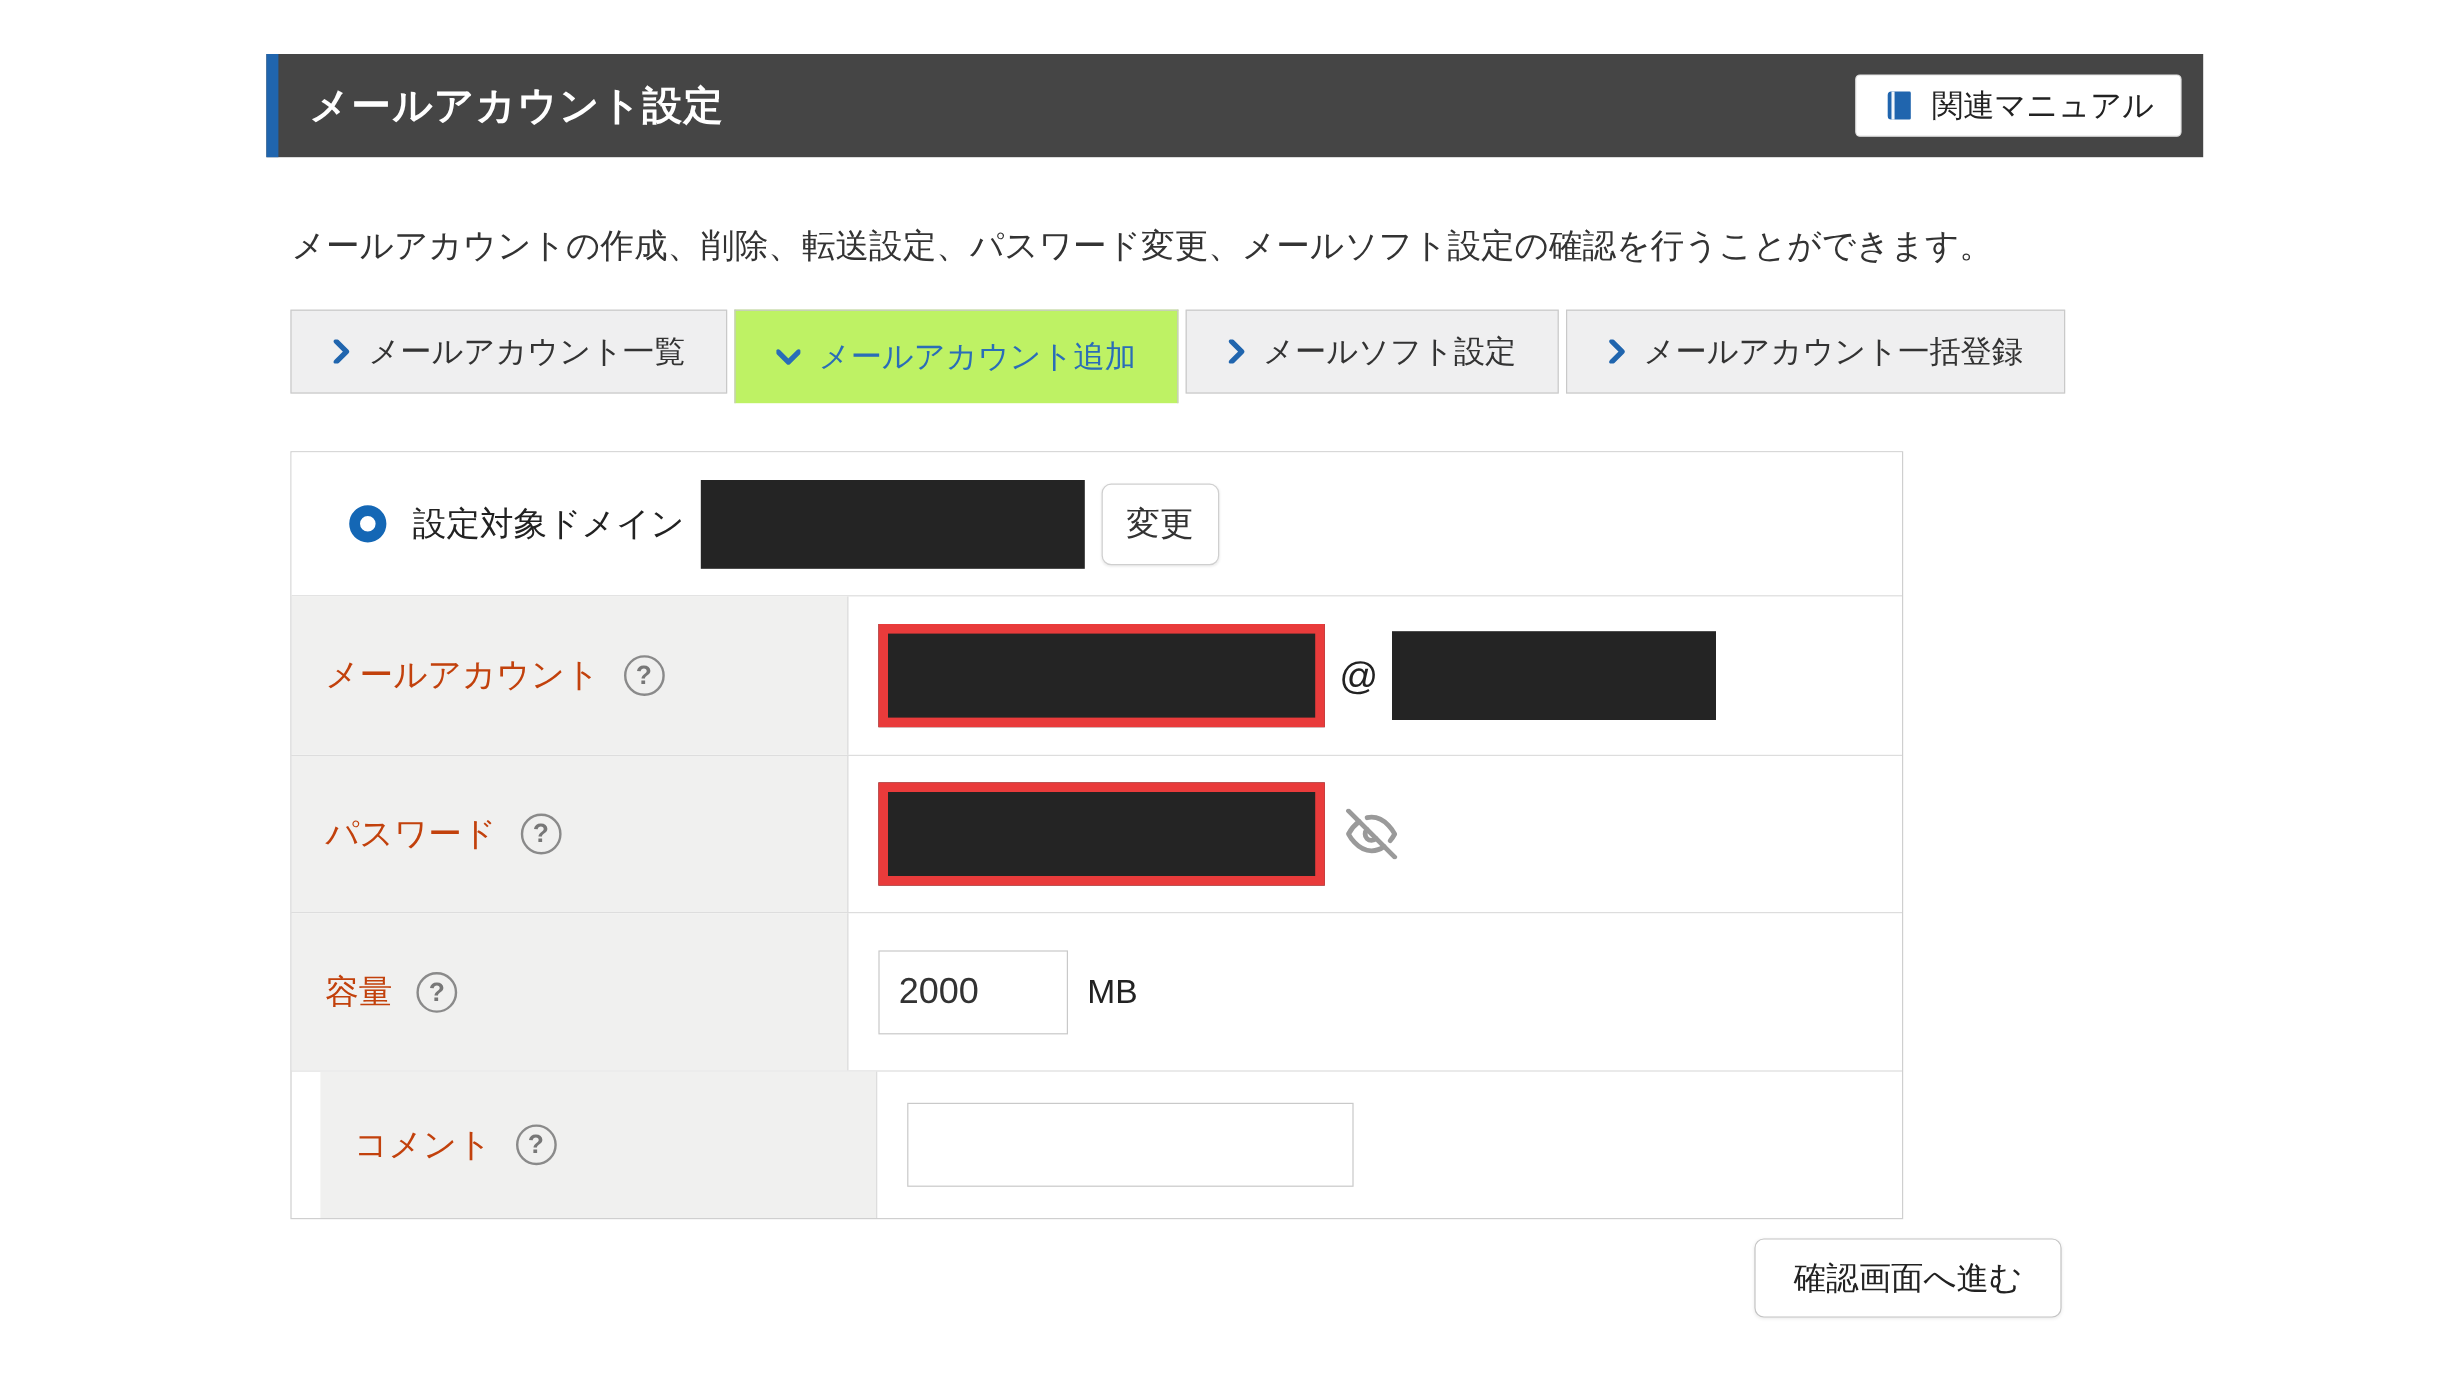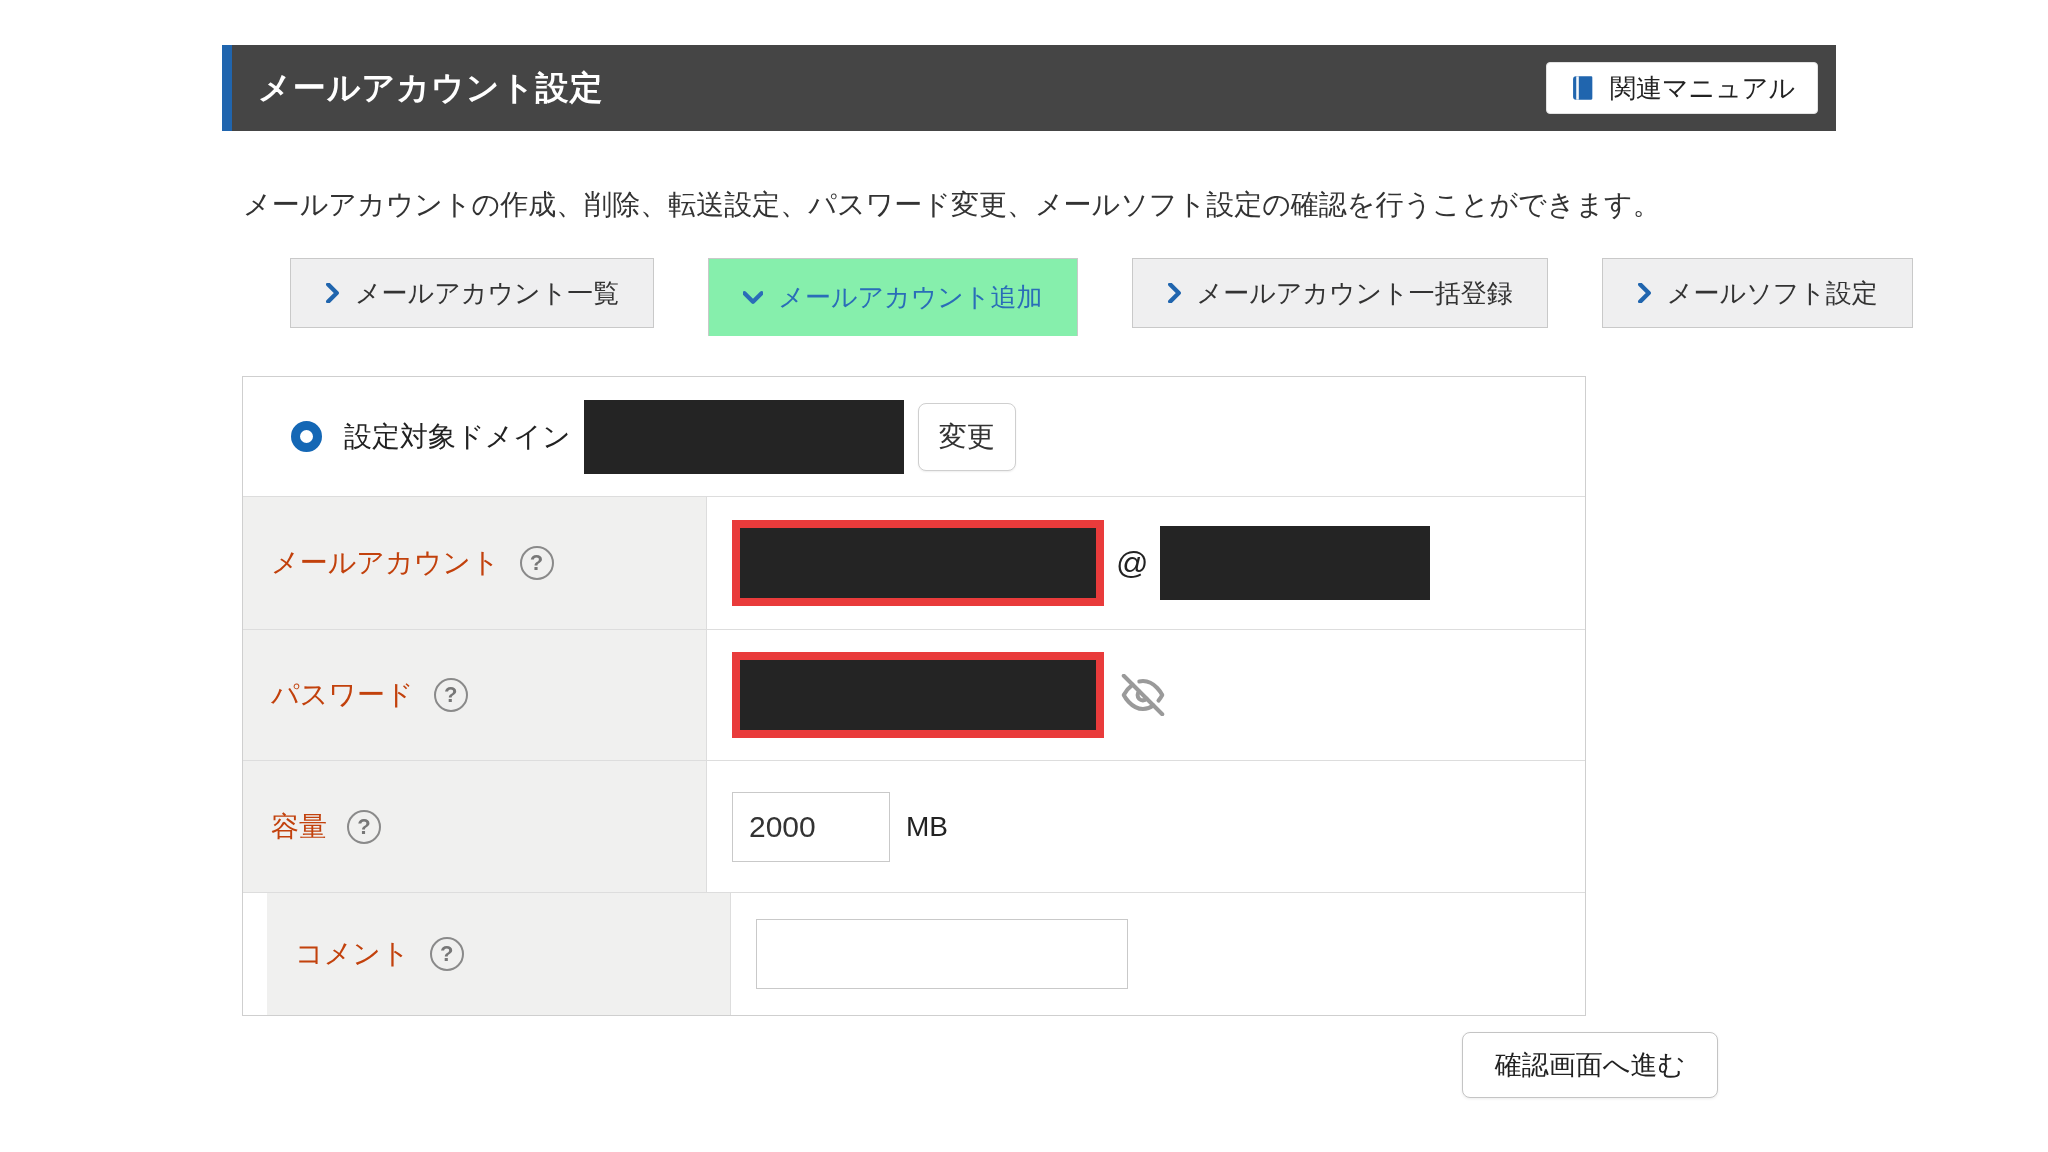--- a/index.html
+++ b/index.html
@@ -21,24 +21,24 @@
   }
   .manual-btn svg{ display:block; }
 
   
   .description{ position:absolute; left:243px; top:186px; font-size:28px; color:#333; }
 
   
   .tabs{ position:absolute; left:242px; top:258px; display:flex; gap:6px; align-items:flex-start; }
   .tab{
     height:70px; padding:0 34px; display:flex; align-items:center; gap:15px;
-    background:#efeff0; border:1px solid #c9c9c9; font-size:26px; color:#333; cursor:pointer;margin-left:48px;
+    background:#efeff0; border:1px solid #c9c9c9; font-size:26px; color:#333; cursor:pointer;
   }
   .tab.active{
-    background:#86efac; height:78px; border-bottom:none; color:#2a6db8;
+    background:#bef264; height:78px; border-bottom:none; color:#2a6db8;
   }
   .chev{ display:block; }
 
   
   .form-table{
     position:absolute; left:242px; top:376px; width:1344px;
     border:1px solid #cfcfcf; background:#fff;
   }
   .row{ display:flex; border-bottom:1px solid #dddddd; }
   .row:last-child{ border-bottom:none; }
@@ -136,29 +136,29 @@
         </svg>
     </span>
     <span>メールアカウント追加</span>
   </div>
   <div class="tab">
     <span>
       <svg class="chev" width="15" height="20" viewBox="0 0 10 14">
           <path d="M2 1 L8 7 L2 13" fill="none" stroke="#2065ae" stroke-width="3" stroke-linecap="round" stroke-linejoin="round"></path>
         </svg>
     </span>
-    <span>メールアカウント一括登録</span>
+    <span>メールソフト設定</span>
   </div>
   <div class="tab">
     <span>
       <svg class="chev" width="15" height="20" viewBox="0 0 10 14">
           <path d="M2 1 L8 7 L2 13" fill="none" stroke="#2065ae" stroke-width="3" stroke-linecap="round" stroke-linejoin="round"></path>
         </svg>
     </span>
-    <span>メールソフト設定</span>
+    <span>メールアカウント一括登録</span>
   </div>
 </div>
 
 <div class="form-table">
 
   <div class="row row-domain">
     <div class="radio"></div>
     <div class="domain-label">設定対象ドメイン</div>
     <div class="redact domain-redact"></div>
     <button class="change-btn">変更</button>

